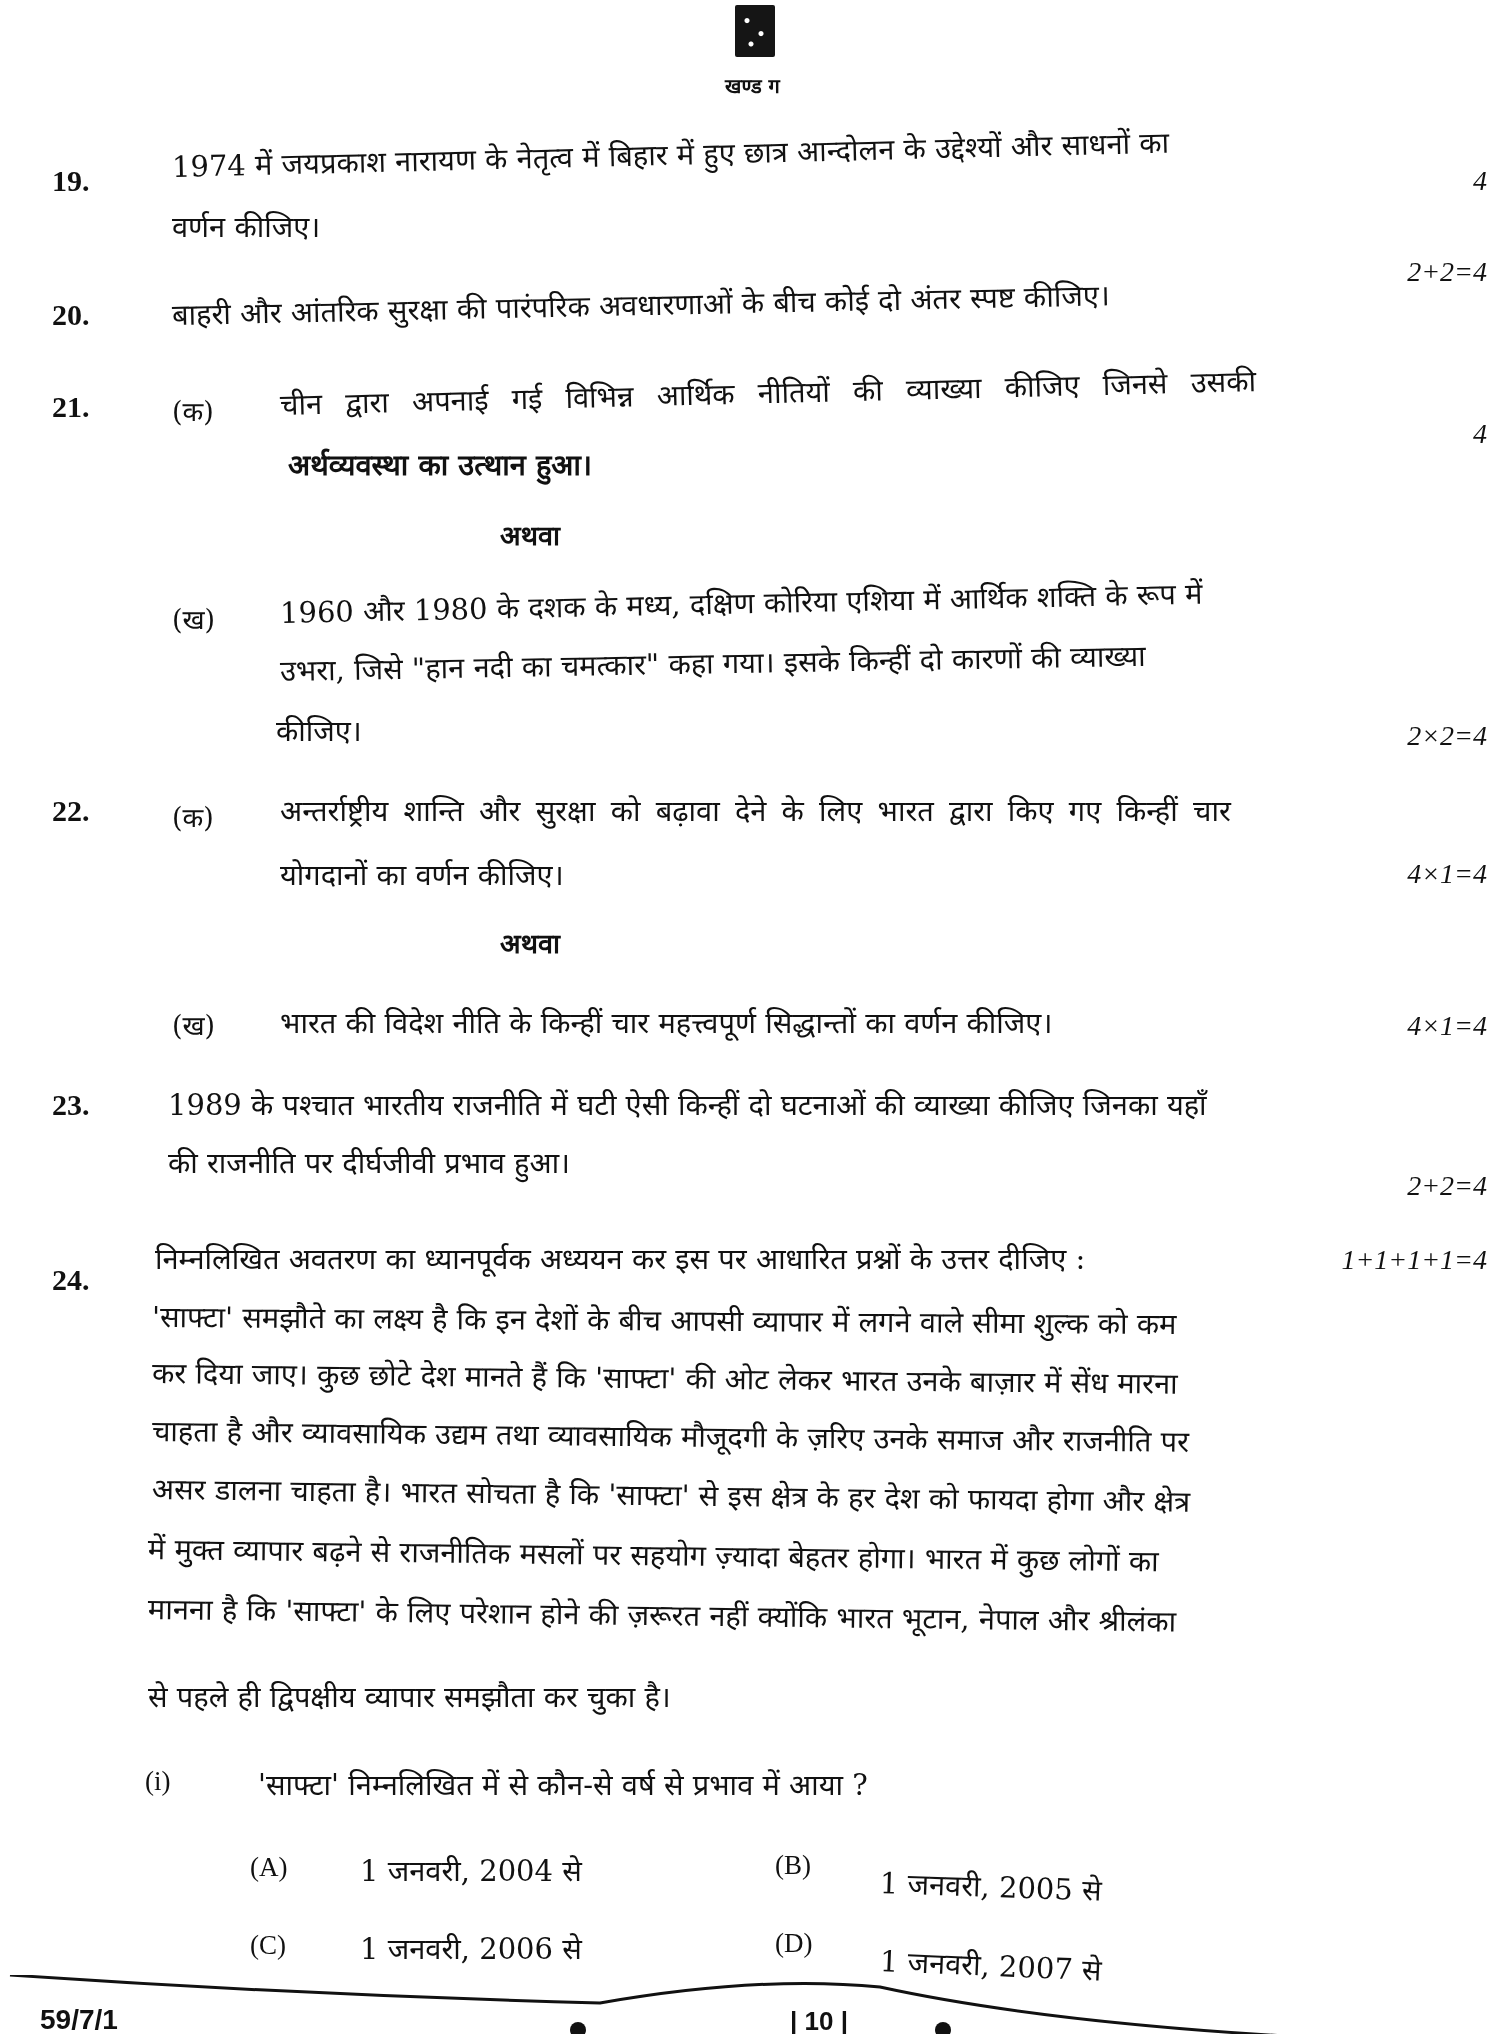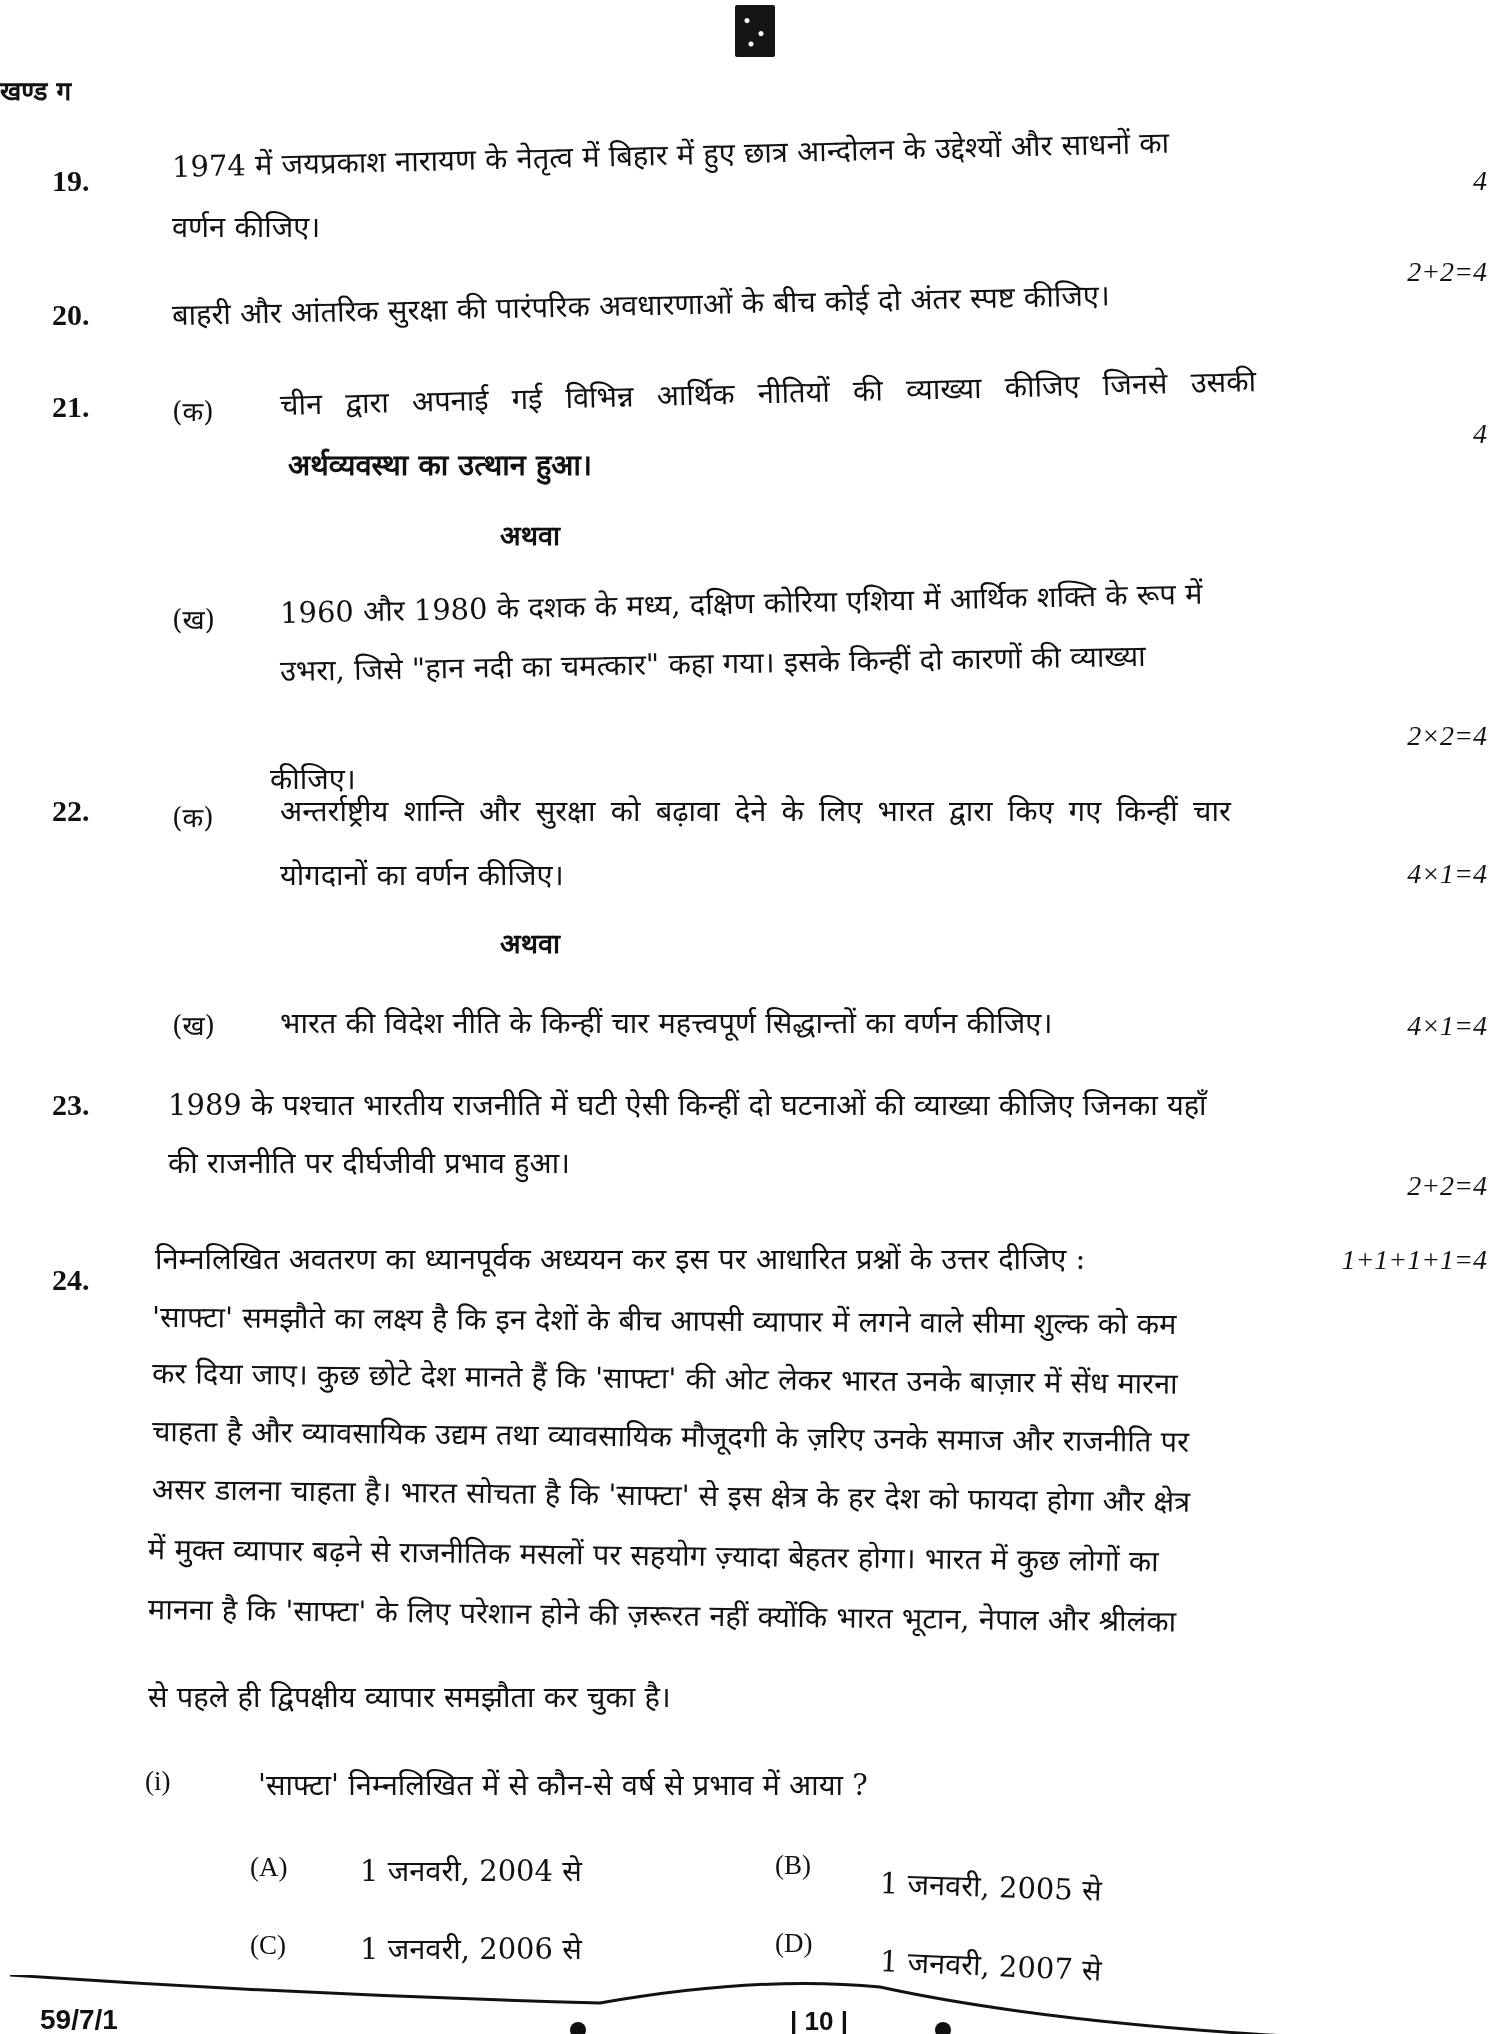--- a/index.html
+++ b/index.html
@@ -13,22 +13,22 @@
   .qr {
     position: absolute; left: 735px; top: 5px; width: 40px; height: 52px;
     background:
       radial-gradient(circle at 30% 30%, #fff 2px, transparent 3px),
       radial-gradient(circle at 65% 55%, #fff 2px, transparent 3px),
       radial-gradient(circle at 40% 75%, #fff 2px, transparent 3px),
       #151515;
     border-radius: 2px;
   }
   .section-head {
-    position: absolute; left: 0; width: 1505px; 
-    font-weight: bold; font-size: 26px;
+    position: absolute; left: 0; width: 1505px; text-align: center;
+    font-weight: bold; font-size: 20px;
   }
 
   .qnum {
     position: absolute; left: 52px; font-weight: bold; font-size: 30px;
     font-family: "Liberation Serif", serif;
   }
   .sub {
     position: absolute; font-size: 27px;
   }
   .line {
@@ -81,21 +81,21 @@
   <div>
     <div class="qnum" style="top:390px;">21.</div>
     <div class="sub" style="left:172px; top:392px;">(क)</div>
     <div class="line" style="left:280px; top:384px; word-spacing:14px; transform:rotate(-1.4deg); transform-origin:left;">चीन द्वारा अपनाई गई विभिन्न आर्थिक नीतियों की व्याख्या कीजिए जिनसे उसकी</div>
     <div class="line" style="left:288px; top:444px;font-weight:bold;">अर्थव्यवस्था का उत्थान हुआ।</div>
     <div class="marks" style="top:418px;">4</div>
     <div class="or" style="left:500px; top:516px;">अथवा</div>
     <div class="sub" style="left:172px; top:600px;">(ख)</div>
     <div class="line" style="left:280px; top:592px; transform:rotate(-1.2deg); transform-origin:left;">1960 और 1980 के दशक के मध्य, दक्षिण कोरिया एशिया में आर्थिक शक्ति के रूप में</div>
     <div class="line" style="left:280px; top:650px; transform:rotate(-1deg); transform-origin:left;">उभरा, जिसे "हान नदी का चमत्कार" कहा गया। इसके किन्हीं दो कारणों की व्याख्या</div>
-    <div class="line" style="left:270px; top:710px;margin-top:48px;">कीजिए।</div>
+    <div class="line" style="left:276px; top:710px;">कीजिए।</div>
     <div class="marks" style="top:720px;text-align:center;">2×2=4</div>
   </div>
 
   <div>
     <div class="qnum" style="top:794px;">22.</div>
     <div class="sub" style="left:172px; top:798px;">(क)</div>
     <div class="line" style="left:280px; top:790px; word-spacing:6px;">अन्तर्राष्ट्रीय शान्ति और सुरक्षा को बढ़ावा देने के लिए भारत द्वारा किए गए किन्हीं चार</div>
     <div class="line" style="left:280px; top:854px;">योगदानों का वर्णन कीजिए।</div>
     <div class="marks" style="top:858px;">4×1=4</div>
     <div class="or" style="left:500px; top:924px;">अथवा</div>

